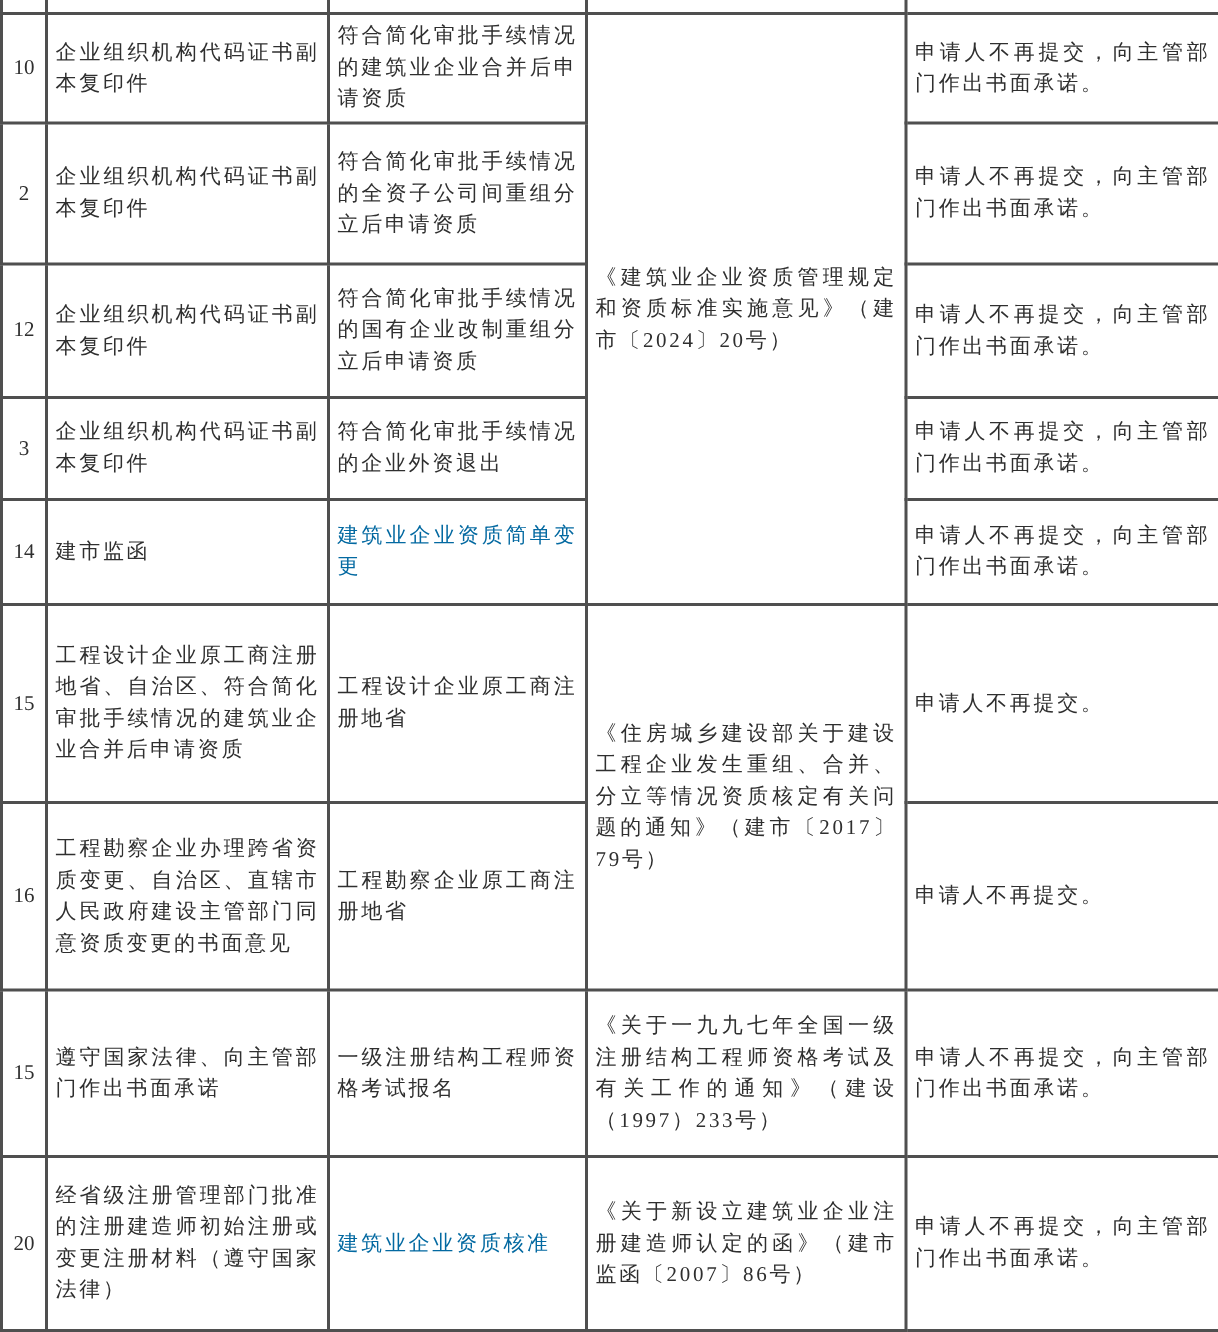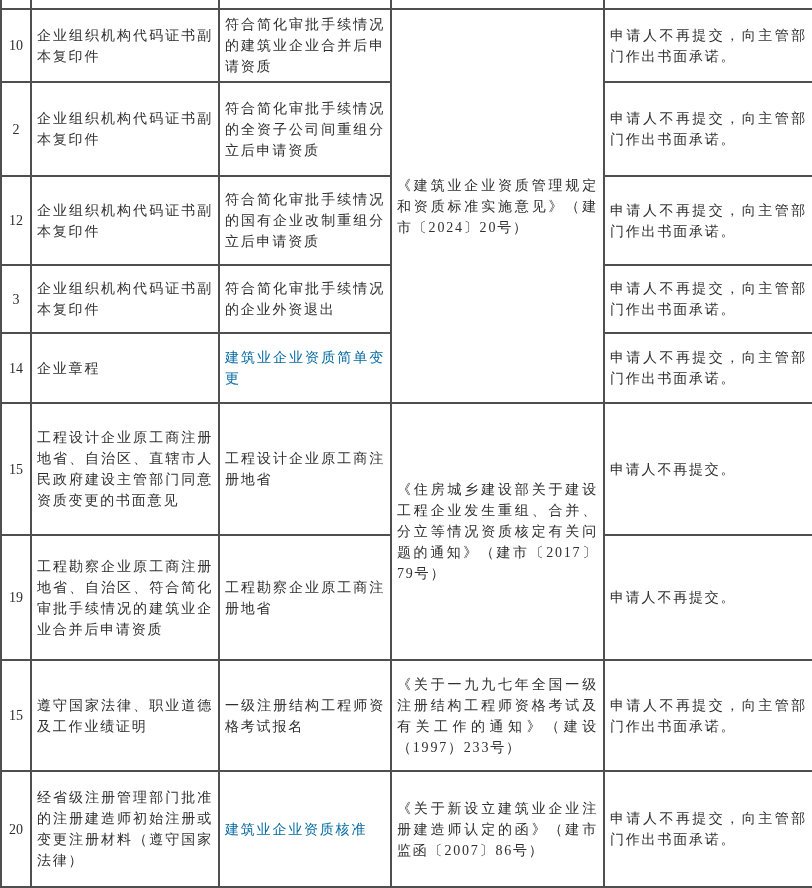--- a/index.html
+++ b/index.html
@@ -91,43 +91,43 @@
 
     <tr class="r13">
       <td class="c-no">3</td>
       <td>企业组织机构代码证书副本复印件</td>
       <td>符合简化审批手续情况的企业外资退出</td>
       <td>申请人不再提交，向主管部门作出书面承诺。</td>
     </tr>
 
     <tr class="r14">
       <td class="c-no">14</td>
-      <td>企业章程</td>
+      <td>建市监函</td>
       <td class="red">建筑业企业资质简单变更</td>
       <td>申请人不再提交，向主管部门作出书面承诺。</td>
     </tr>
 
     <tr class="r15">
       <td class="c-no">15</td>
-      <td>工程设计企业原工商注册地省、自治区、直辖市人民政府建设主管部门同意资质变更的书面意见</td>
+      <td>工程设计企业原工商注册地省、自治区、符合简化审批手续情况的建筑业企业合并后申请资质</td>
       <td>工程设计企业原工商注册地省</td>
       <td rowspan="2">《住房城乡建设部关于建设工程企业发生重组、合并、分立等情况资质核定有关问题的通知》（建市〔2017〕79号）</td>
       <td>申请人不再提交。</td>
     </tr>
 
     <tr class="r16">
-      <td class="c-no">19</td>
-      <td>工程勘察企业原工商注册地省、自治区、符合简化审批手续情况的建筑业企业合并后申请资质</td>
+      <td class="c-no">16</td>
+      <td>工程勘察企业办理跨省资质变更、自治区、直辖市人民政府建设主管部门同意资质变更的书面意见</td>
       <td>工程勘察企业原工商注册地省</td>
       <td>申请人不再提交。</td>
     </tr>
 
     <tr class="r17">
       <td class="c-no">15</td>
-      <td>遵守国家法律、职业道德及工作业绩证明</td>
+      <td>遵守国家法律、向主管部门作出书面承诺</td>
       <td>一级注册结构工程师资格考试报名</td>
       <td>《关于一九九七年全国一级注册结构工程师资格考试及有关工作的通知》（建设（1997）233号）</td>
       <td>申请人不再提交，向主管部门作出书面承诺。</td>
     </tr>
 
     <tr class="r18">
       <td class="c-no">20</td>
       <td>经省级注册管理部门批准的注册建造师初始注册或变更注册材料（遵守国家法律）</td>
       <td class="red">建筑业企业资质核准</td>
       <td>《关于新设立建筑业企业注册建造师认定的函》（建市监函〔2007〕86号）</td>

